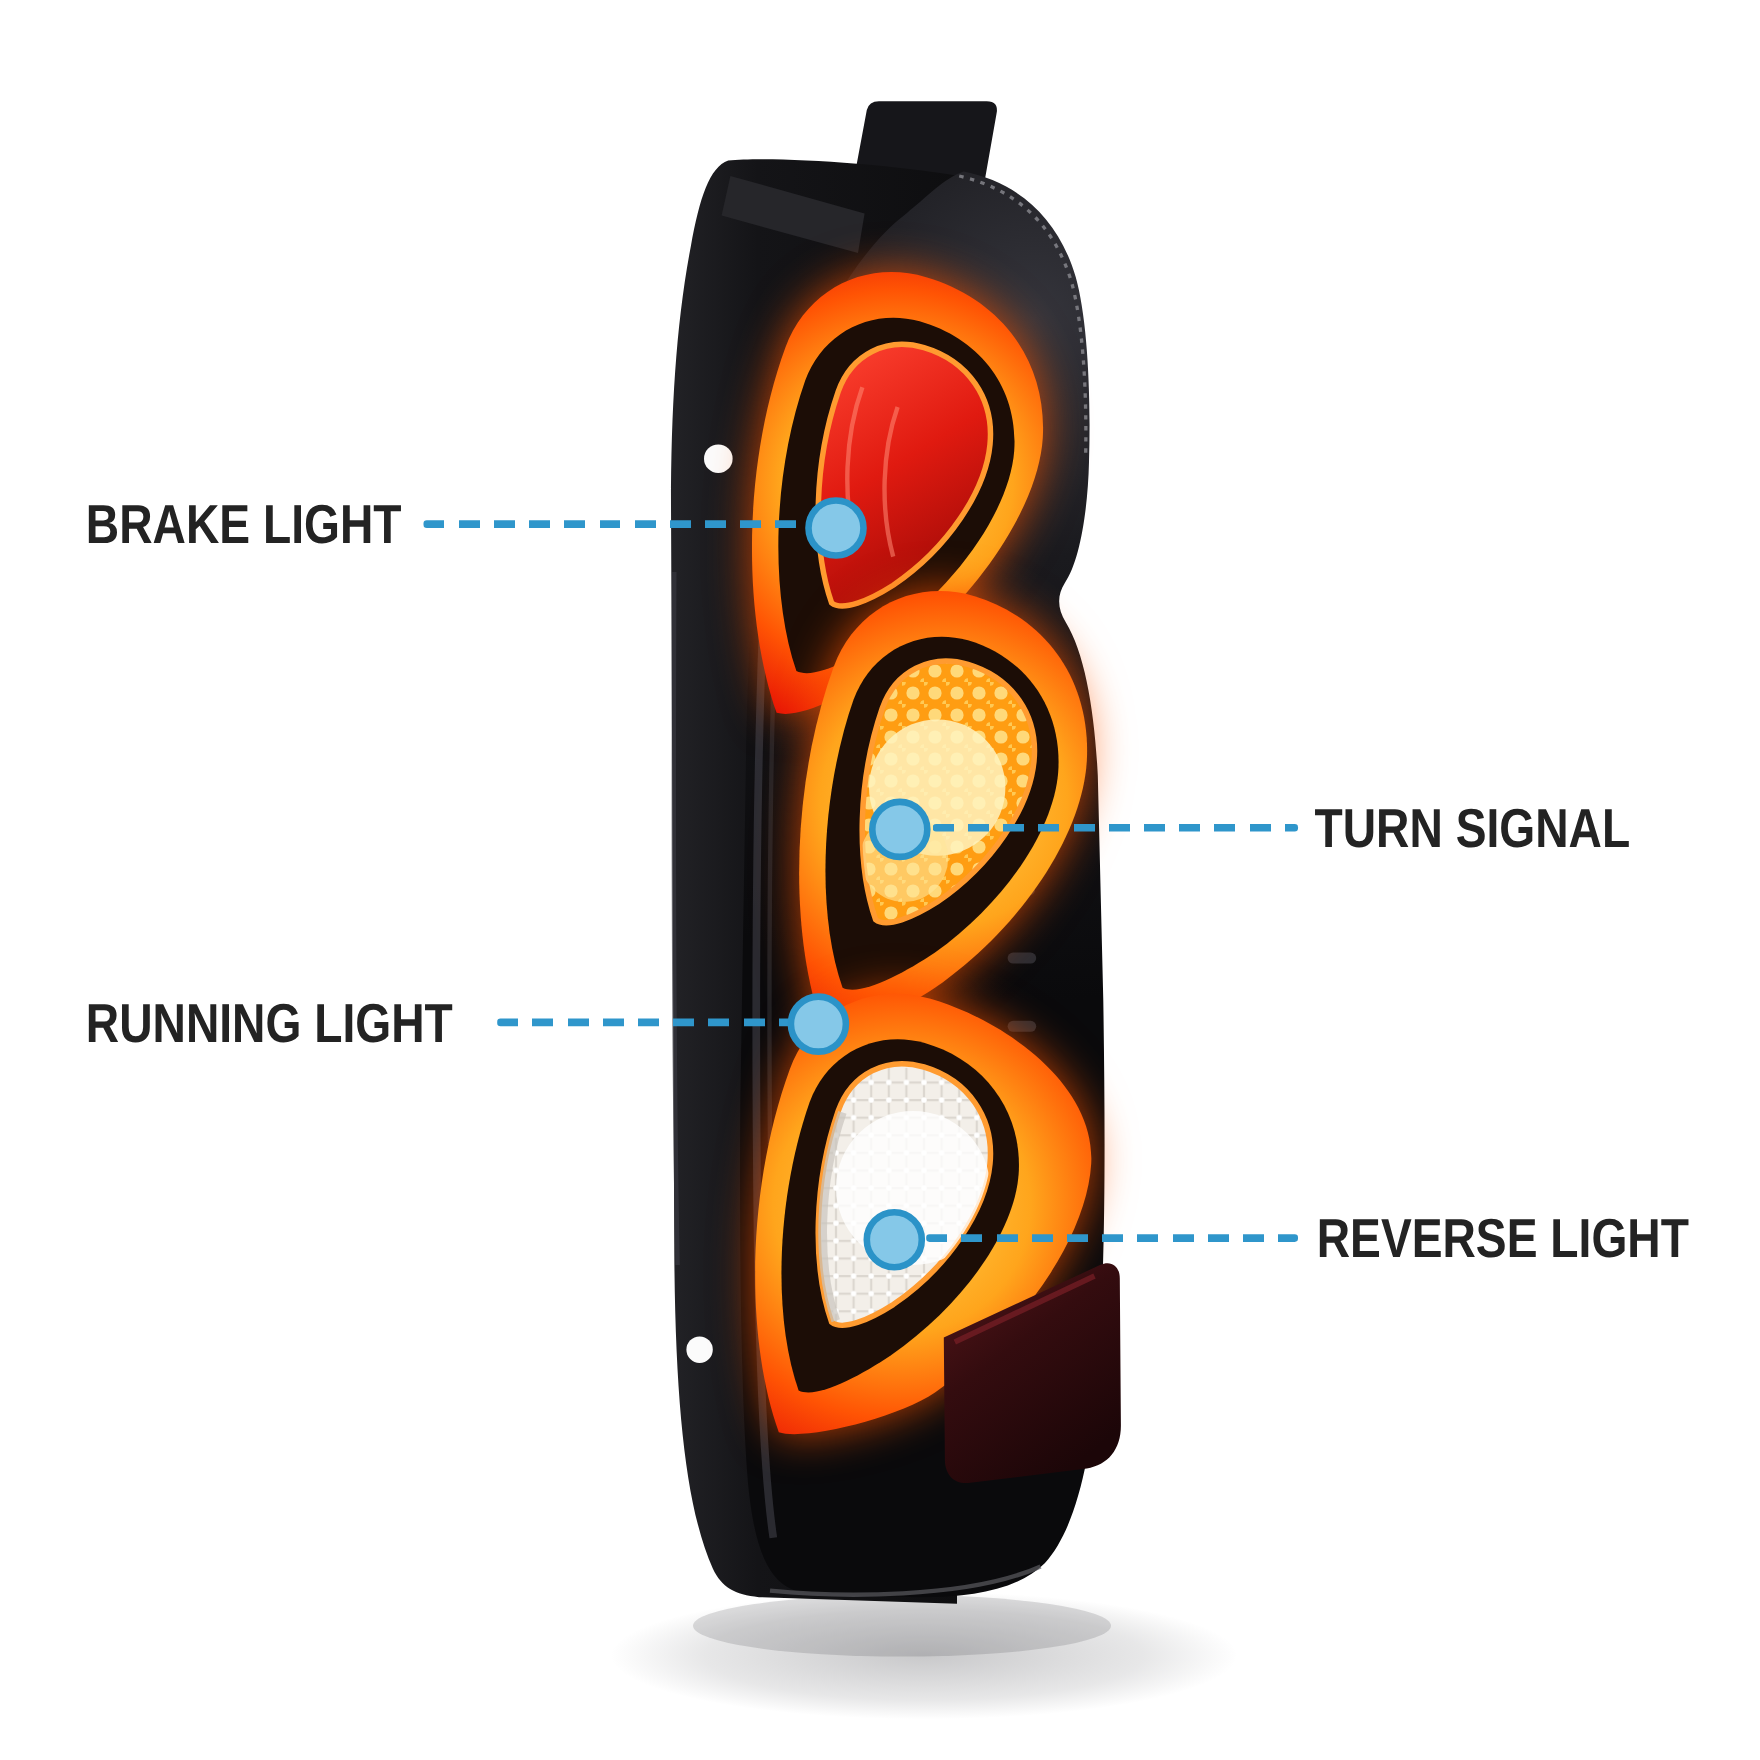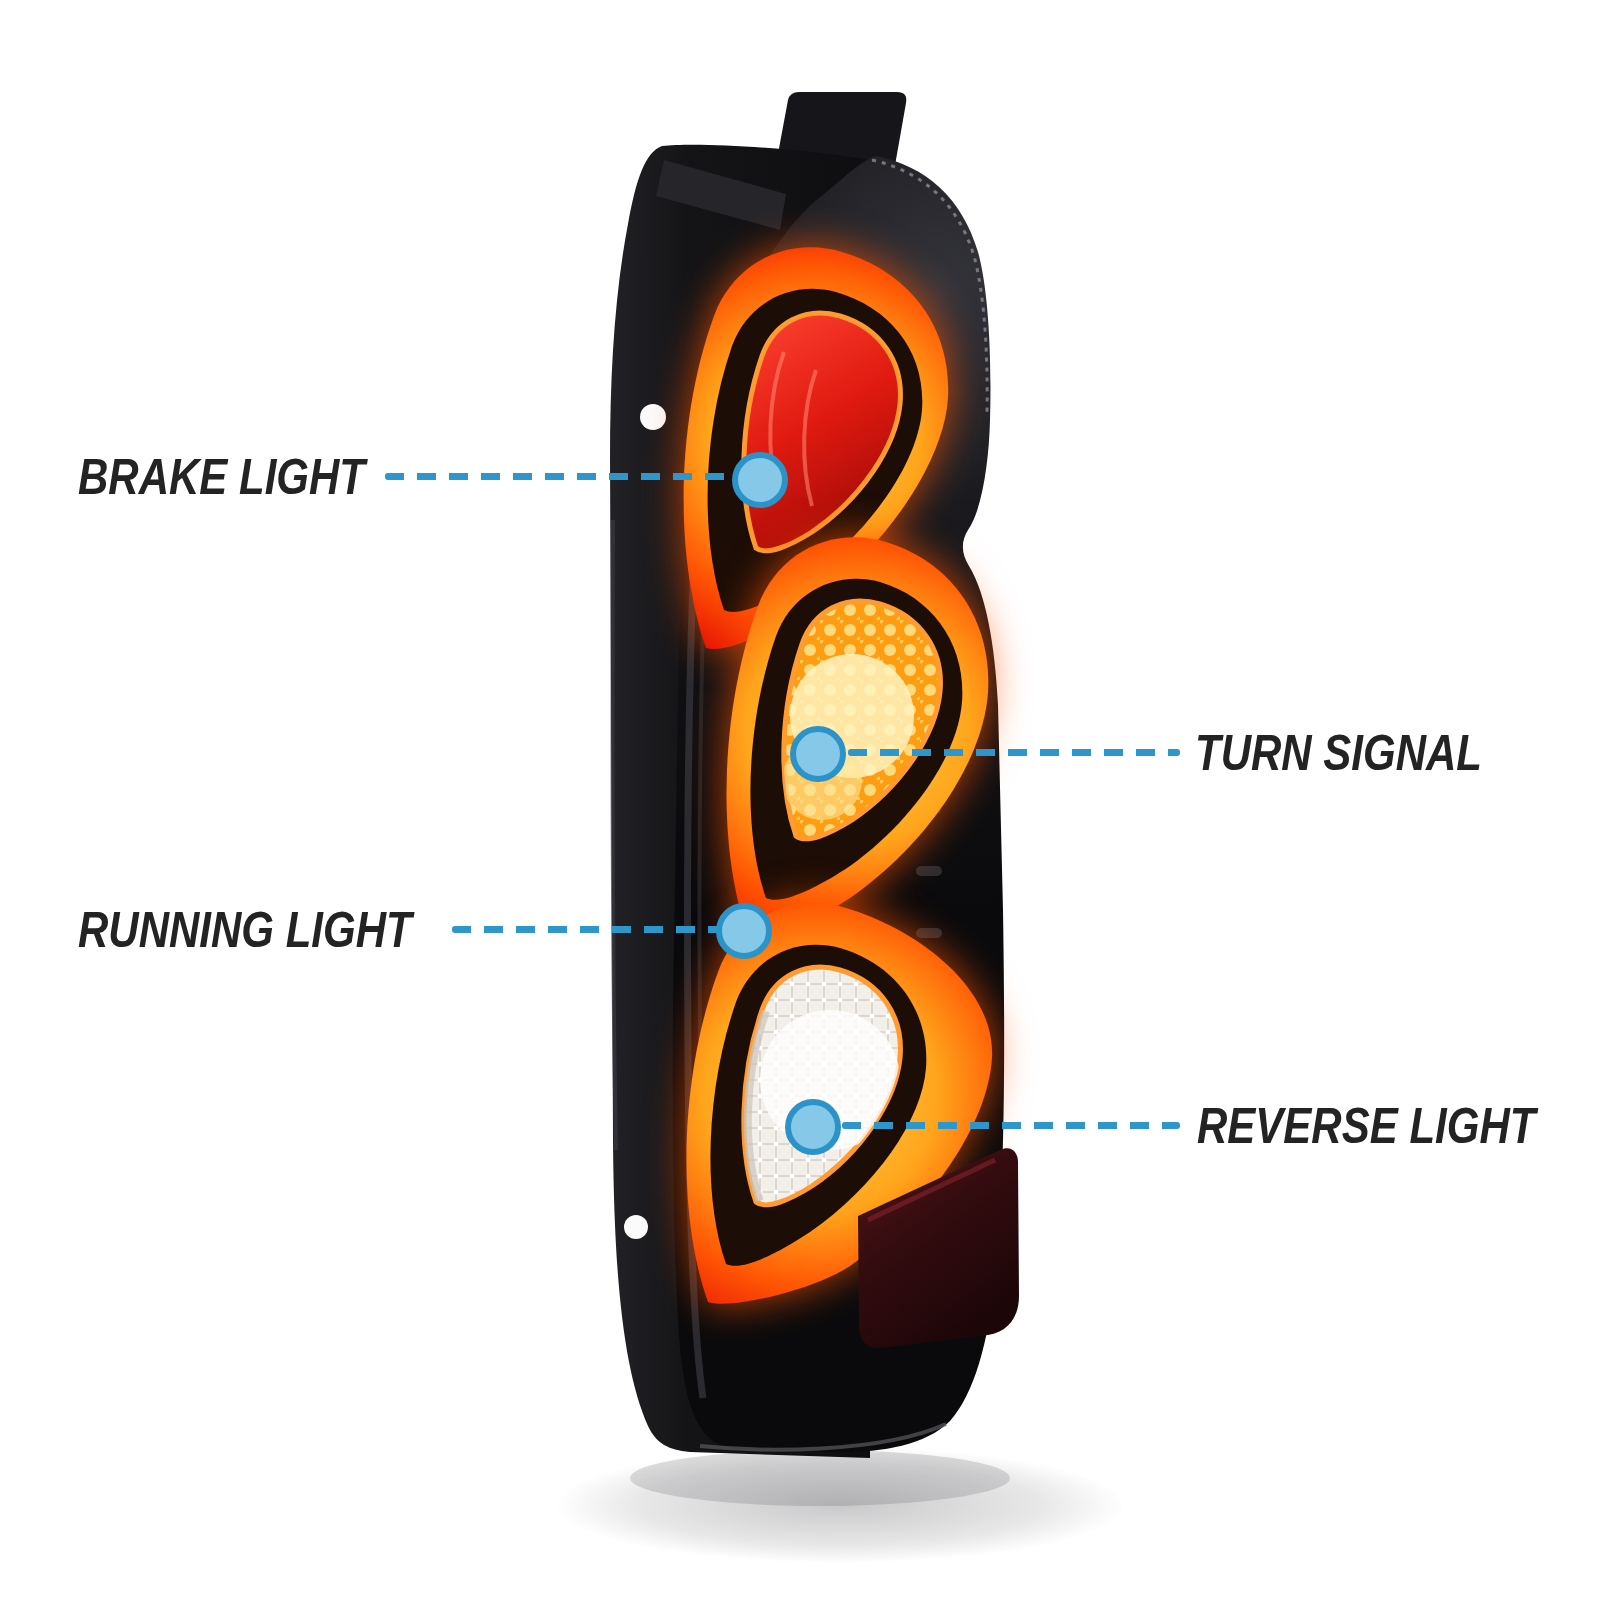--- a/index.html
+++ b/index.html
@@ -1,20 +1,20 @@
 <!DOCTYPE html>
 <html><head>
 <meta charset="utf-8">
 <style>
   html,body{margin:0;padding:0;}
   body{
     width:1600px;height:1600px;background:#ffffff;overflow:hidden;
     font-family:"Liberation Sans", sans-serif;
   }
-  .canvas{position:relative;width:1600px;height:1600px;background:#ffffff;font-style:italic;}
+  .canvas{position:relative;width:1600px;height:1600px;background:#ffffff;}
   .lamp-svg{position:absolute;left:0;top:0;width:1600px;height:1600px;}
 
   
   .callout-label{
     position:absolute;
     font-weight:700;font-size:50px;line-height:50px;color:#232323;
     transform:translateY(-50%) scaleX(0.84);
     transform-origin:left center;
     white-space:nowrap;letter-spacing:0px;
   }

